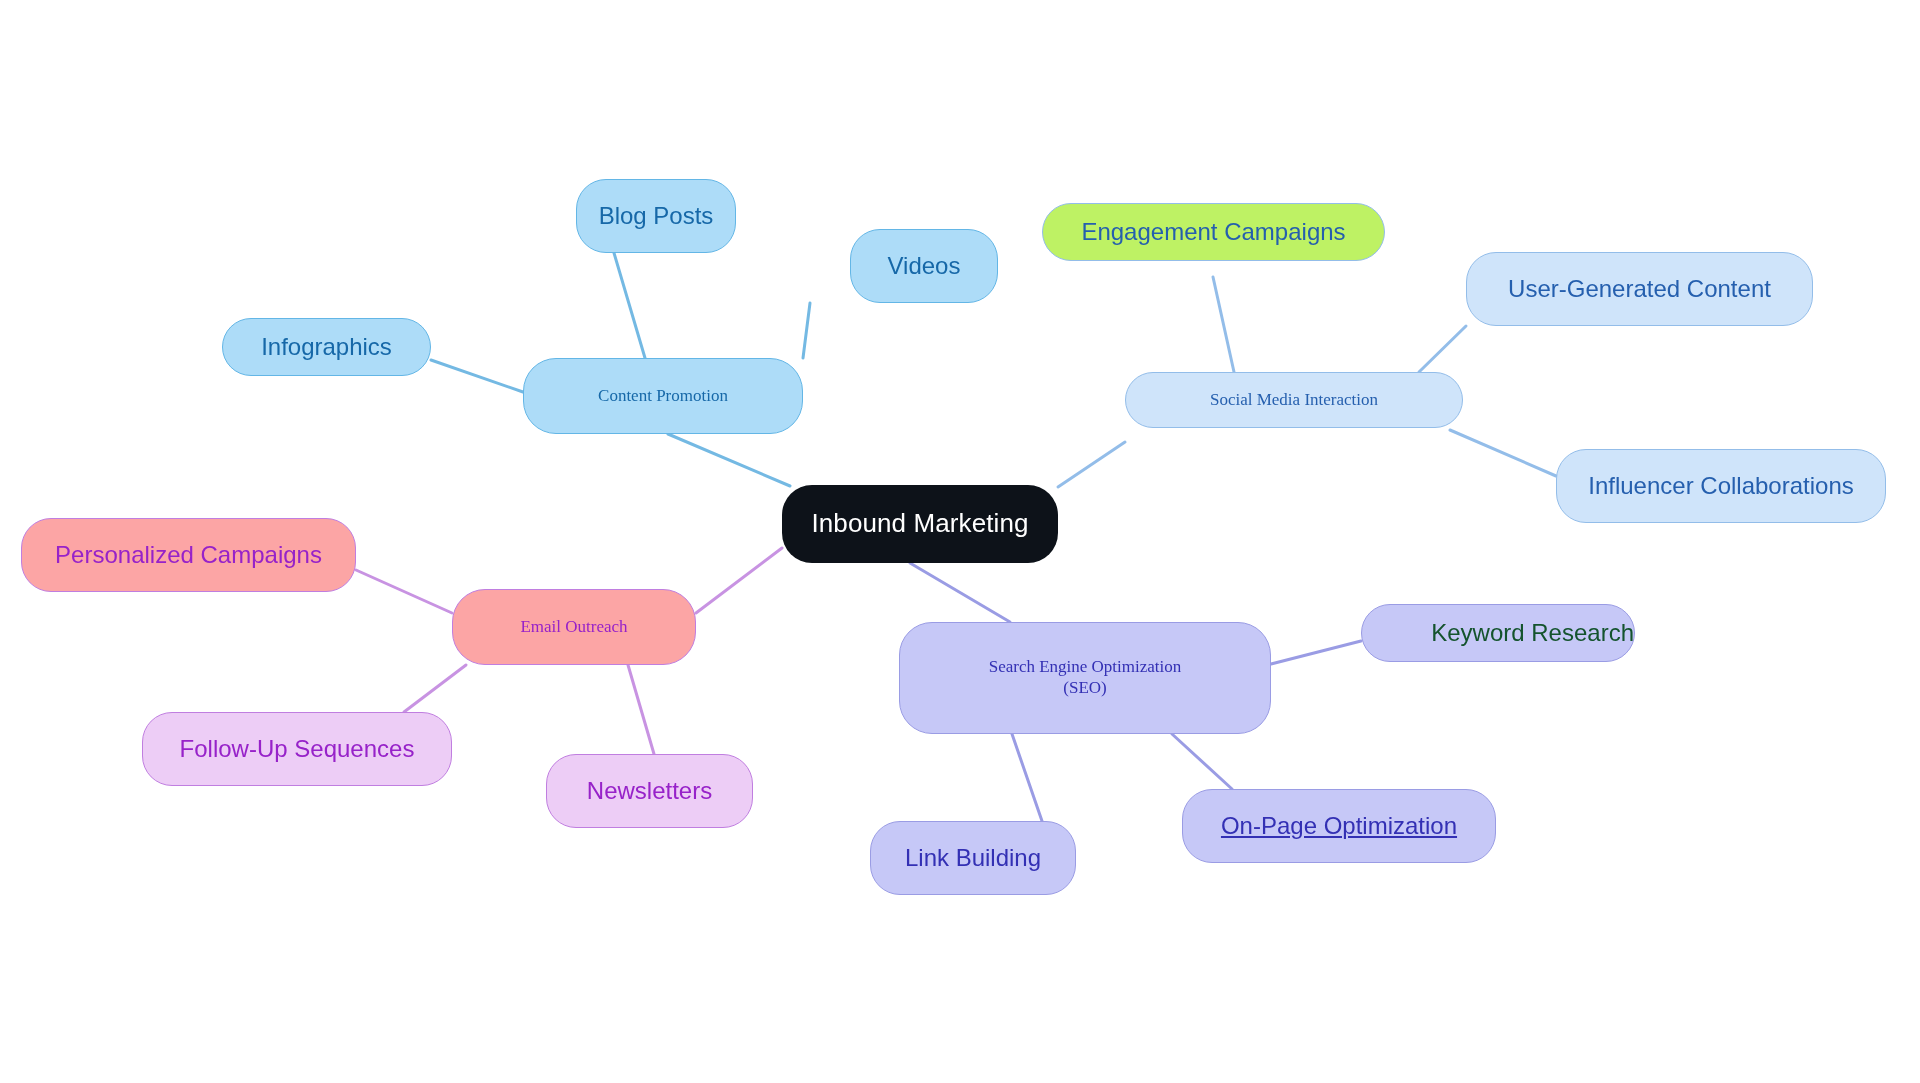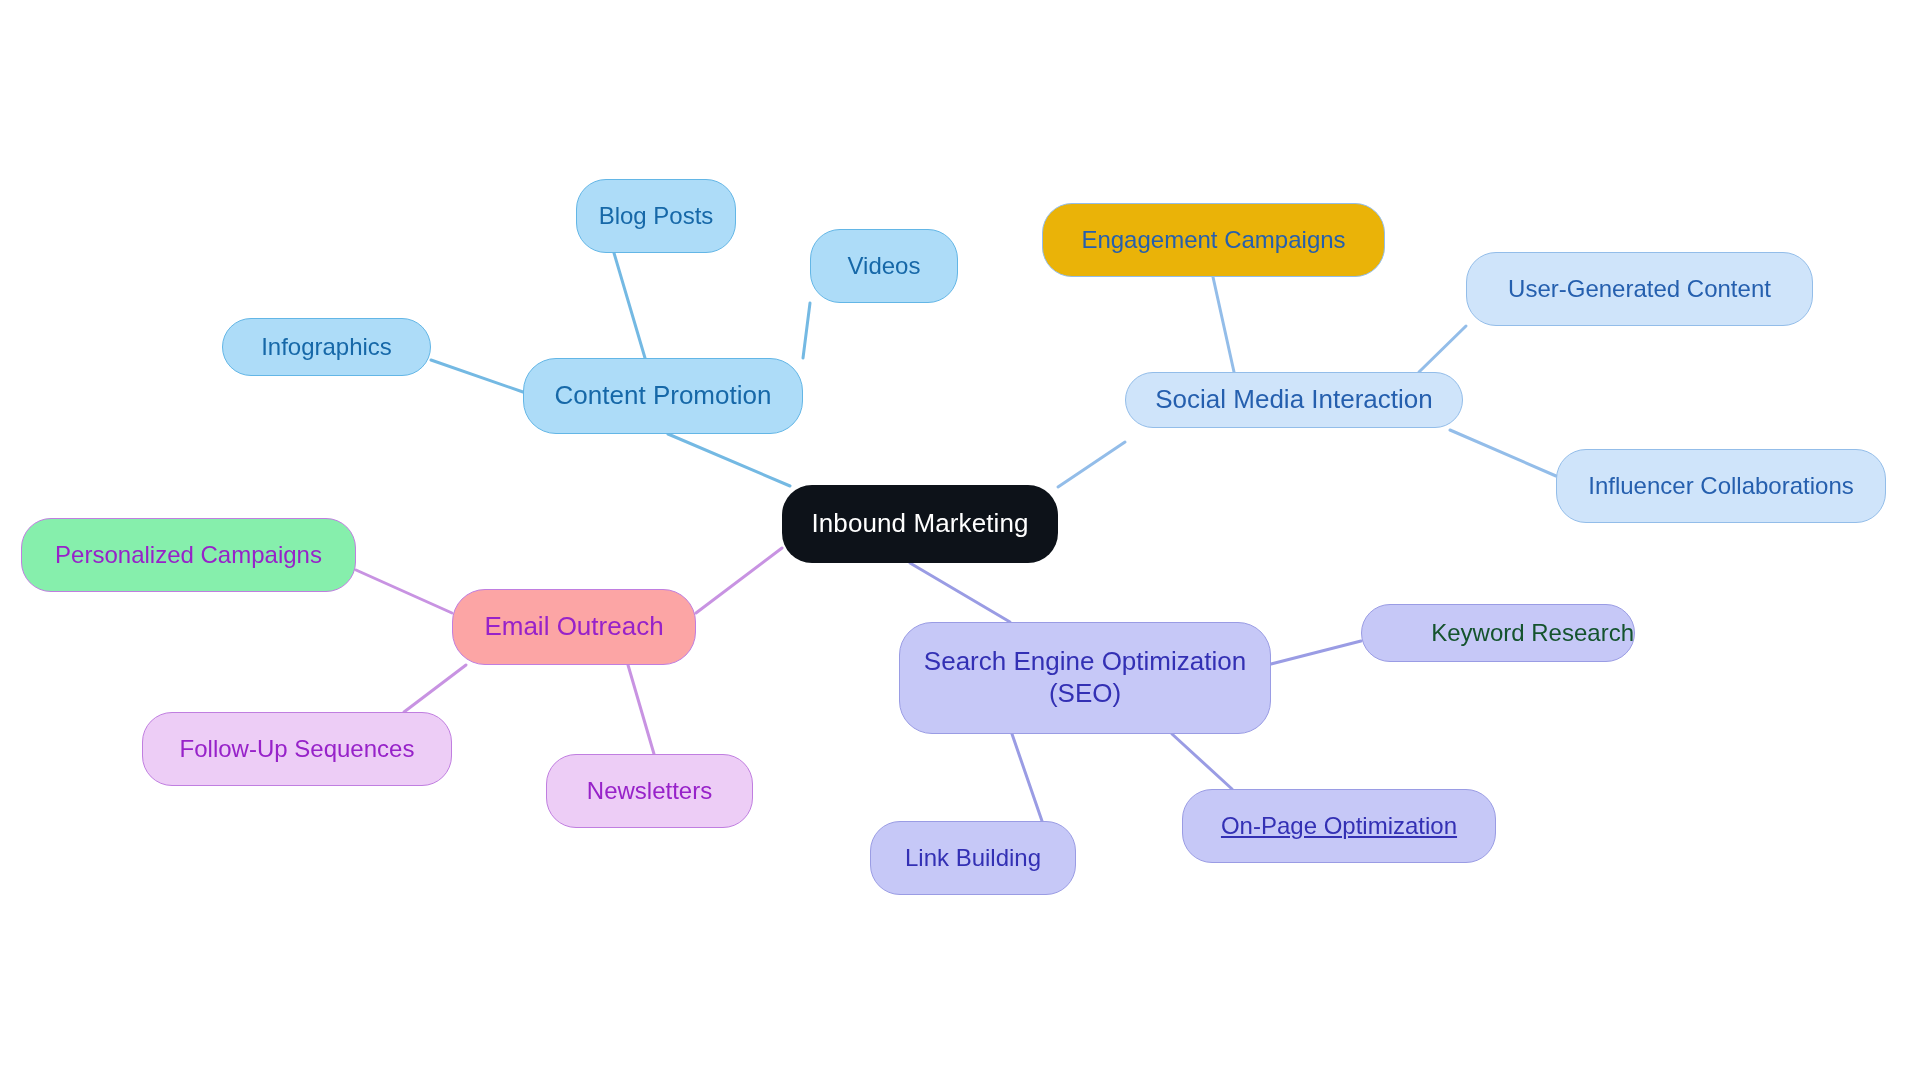--- a/index.html
+++ b/index.html
@@ -38,21 +38,22 @@
     user-select: none;
   }
   .node.root {
     border-radius: 30px;
     border-width: 0;
     font-size: 26px;
     letter-spacing: 0.1px;
   }
   .node.branch {
     border-radius: 33px;
-    font-size: 26px;
+    font-size: 17px;
+    font-family: Liberation Serif, serif;
   }
   .node.leaf {
     border-radius: 30px;
     font-size: 24px;
   }
 </style>
 </head>
 <body>
 
 <div id="canvas">
@@ -71,29 +72,29 @@
       <line x1="1012" y1="734" x2="1042" y2="821" stroke="#9a9ce4" stroke-width="3" stroke-linecap="round"></line>
       <line x1="782" y1="548" x2="696" y2="613" stroke="#c893e2" stroke-width="3" stroke-linecap="round"></line>
       <line x1="452" y1="613" x2="356" y2="570" stroke="#c893e2" stroke-width="3" stroke-linecap="round"></line>
       <line x1="466" y1="665" x2="404" y2="712" stroke="#c893e2" stroke-width="3" stroke-linecap="round"></line>
       <line x1="628" y1="665" x2="654" y2="754" stroke="#c893e2" stroke-width="3" stroke-linecap="round"></line>
     </svg>
   <div id="node-layer">
       <div class="node root" style="left: 782px; top: 485px; width: 276px; height: 78px; background: rgb(13, 18, 25); color: rgb(255, 255, 255); border-color: rgb(13, 18, 25);"><span>Inbound Marketing</span></div>
       <div class="node branch" style="left: 523px; top: 358px; width: 280px; height: 76px; background: rgb(173, 220, 248); color: rgb(22, 104, 168); border-color: rgb(99, 182, 230);"><span>Content Promotion</span></div>
       <div class="node leaf" style="left: 576px; top: 179px; width: 160px; height: 74px; background: rgb(173, 220, 248); color: rgb(22, 104, 168); border-color: rgb(99, 182, 230);"><span>Blog Posts</span></div>
-      <div class="node leaf" style="left: 810px; top: 229px; width: 148px; height: 74px; background: rgb(173, 220, 248); color: rgb(22, 104, 168); border-color: rgb(99, 182, 230); text-align: right;"><span>Videos</span></div>
+      <div class="node leaf" style="left: 850px; top: 229px; width: 148px; height: 74px; background: rgb(173, 220, 248); color: rgb(22, 104, 168); border-color: rgb(99, 182, 230); text-align: right;"><span>Videos</span></div>
       <div class="node leaf" style="left: 222px; top: 318px; width: 209px; height: 58px; background: rgb(173, 220, 248); color: rgb(22, 104, 168); border-color: rgb(99, 182, 230);"><span>Infographics</span></div>
       <div class="node branch" style="left: 1125px; top: 372px; width: 338px; height: 56px; background: rgb(207, 228, 250); color: rgb(37, 95, 174); border-color: rgb(147, 189, 233);"><span>Social Media Interaction</span></div>
-      <div class="node leaf" style="left: 1042px; top: 203px; width: 343px; height: 74px; background: #eab308; color: rgb(37, 95, 174); border-color: rgb(147, 189, 233); justify-content: center;"><span>Engagement Campaigns</span></div>
+      <div class="node leaf" style="left: 1042px; top: 203px; width: 343px; height: 58px; background: #bef264; color: rgb(37, 95, 174); border-color: rgb(147, 189, 233); justify-content: center;"><span>Engagement Campaigns</span></div>
       <div class="node leaf" style="left: 1466px; top: 252px; width: 347px; height: 74px; background: rgb(207, 228, 250); color: rgb(37, 95, 174); border-color: rgb(147, 189, 233);"><span>User-Generated Content</span></div>
       <div class="node leaf" style="left: 1556px; top: 449px; width: 330px; height: 74px; background: rgb(207, 228, 250); color: rgb(37, 95, 174); border-color: rgb(147, 189, 233);"><span>Influencer Collaborations</span></div>
       <div class="node branch" style="left: 899px; top: 622px; width: 372px; height: 112px; background: rgb(198, 200, 247); color: rgb(51, 48, 180); border-color: rgb(154, 156, 228);"><span>Search Engine Optimization
 (SEO)</span></div>
       <div class="node leaf" style="left: 1361px; top: 604px; width: 274px; height: 58px; background: rgb(198, 200, 247); color: #14532d; border-color: rgb(154, 156, 228); justify-content: flex-end;"><span>Keyword Research</span></div>
       <div class="node leaf" style="left: 1182px; top: 789px; width: 314px; height: 74px; background: rgb(198, 200, 247); color: rgb(51, 48, 180); border-color: rgb(154, 156, 228); text-decoration: underline;"><span>On-Page Optimization</span></div>
       <div class="node leaf" style="left: 870px; top: 821px; width: 206px; height: 74px; background: rgb(198, 200, 247); color: rgb(51, 48, 180); border-color: rgb(154, 156, 228);"><span>Link Building</span></div>
       <div class="node branch" style="left: 452px; top: 589px; width: 244px; height: 76px; background: #fca5a5; color: rgb(151, 34, 201); border-color: rgb(192, 126, 224);"><span>Email Outreach</span></div>
-      <div class="node leaf" style="left: 21px; top: 518px; width: 335px; height: 74px; background: #86efac; color: rgb(151, 34, 201); border-color: rgb(192, 126, 224);"><span>Personalized Campaigns</span></div>
+      <div class="node leaf" style="left: 21px; top: 518px; width: 335px; height: 74px; background: #fca5a5; color: rgb(151, 34, 201); border-color: rgb(192, 126, 224);"><span>Personalized Campaigns</span></div>
       <div class="node leaf" style="left: 142px; top: 712px; width: 310px; height: 74px; background: rgb(237, 205, 246); color: rgb(151, 34, 201); border-color: rgb(192, 126, 224);"><span>Follow-Up Sequences</span></div>
       <div class="node leaf" style="left: 546px; top: 754px; width: 207px; height: 74px; background: rgb(237, 205, 246); color: rgb(151, 34, 201); border-color: rgb(192, 126, 224);"><span>Newsletters</span></div>
     </div>
 </div>
 
 </body></html>

